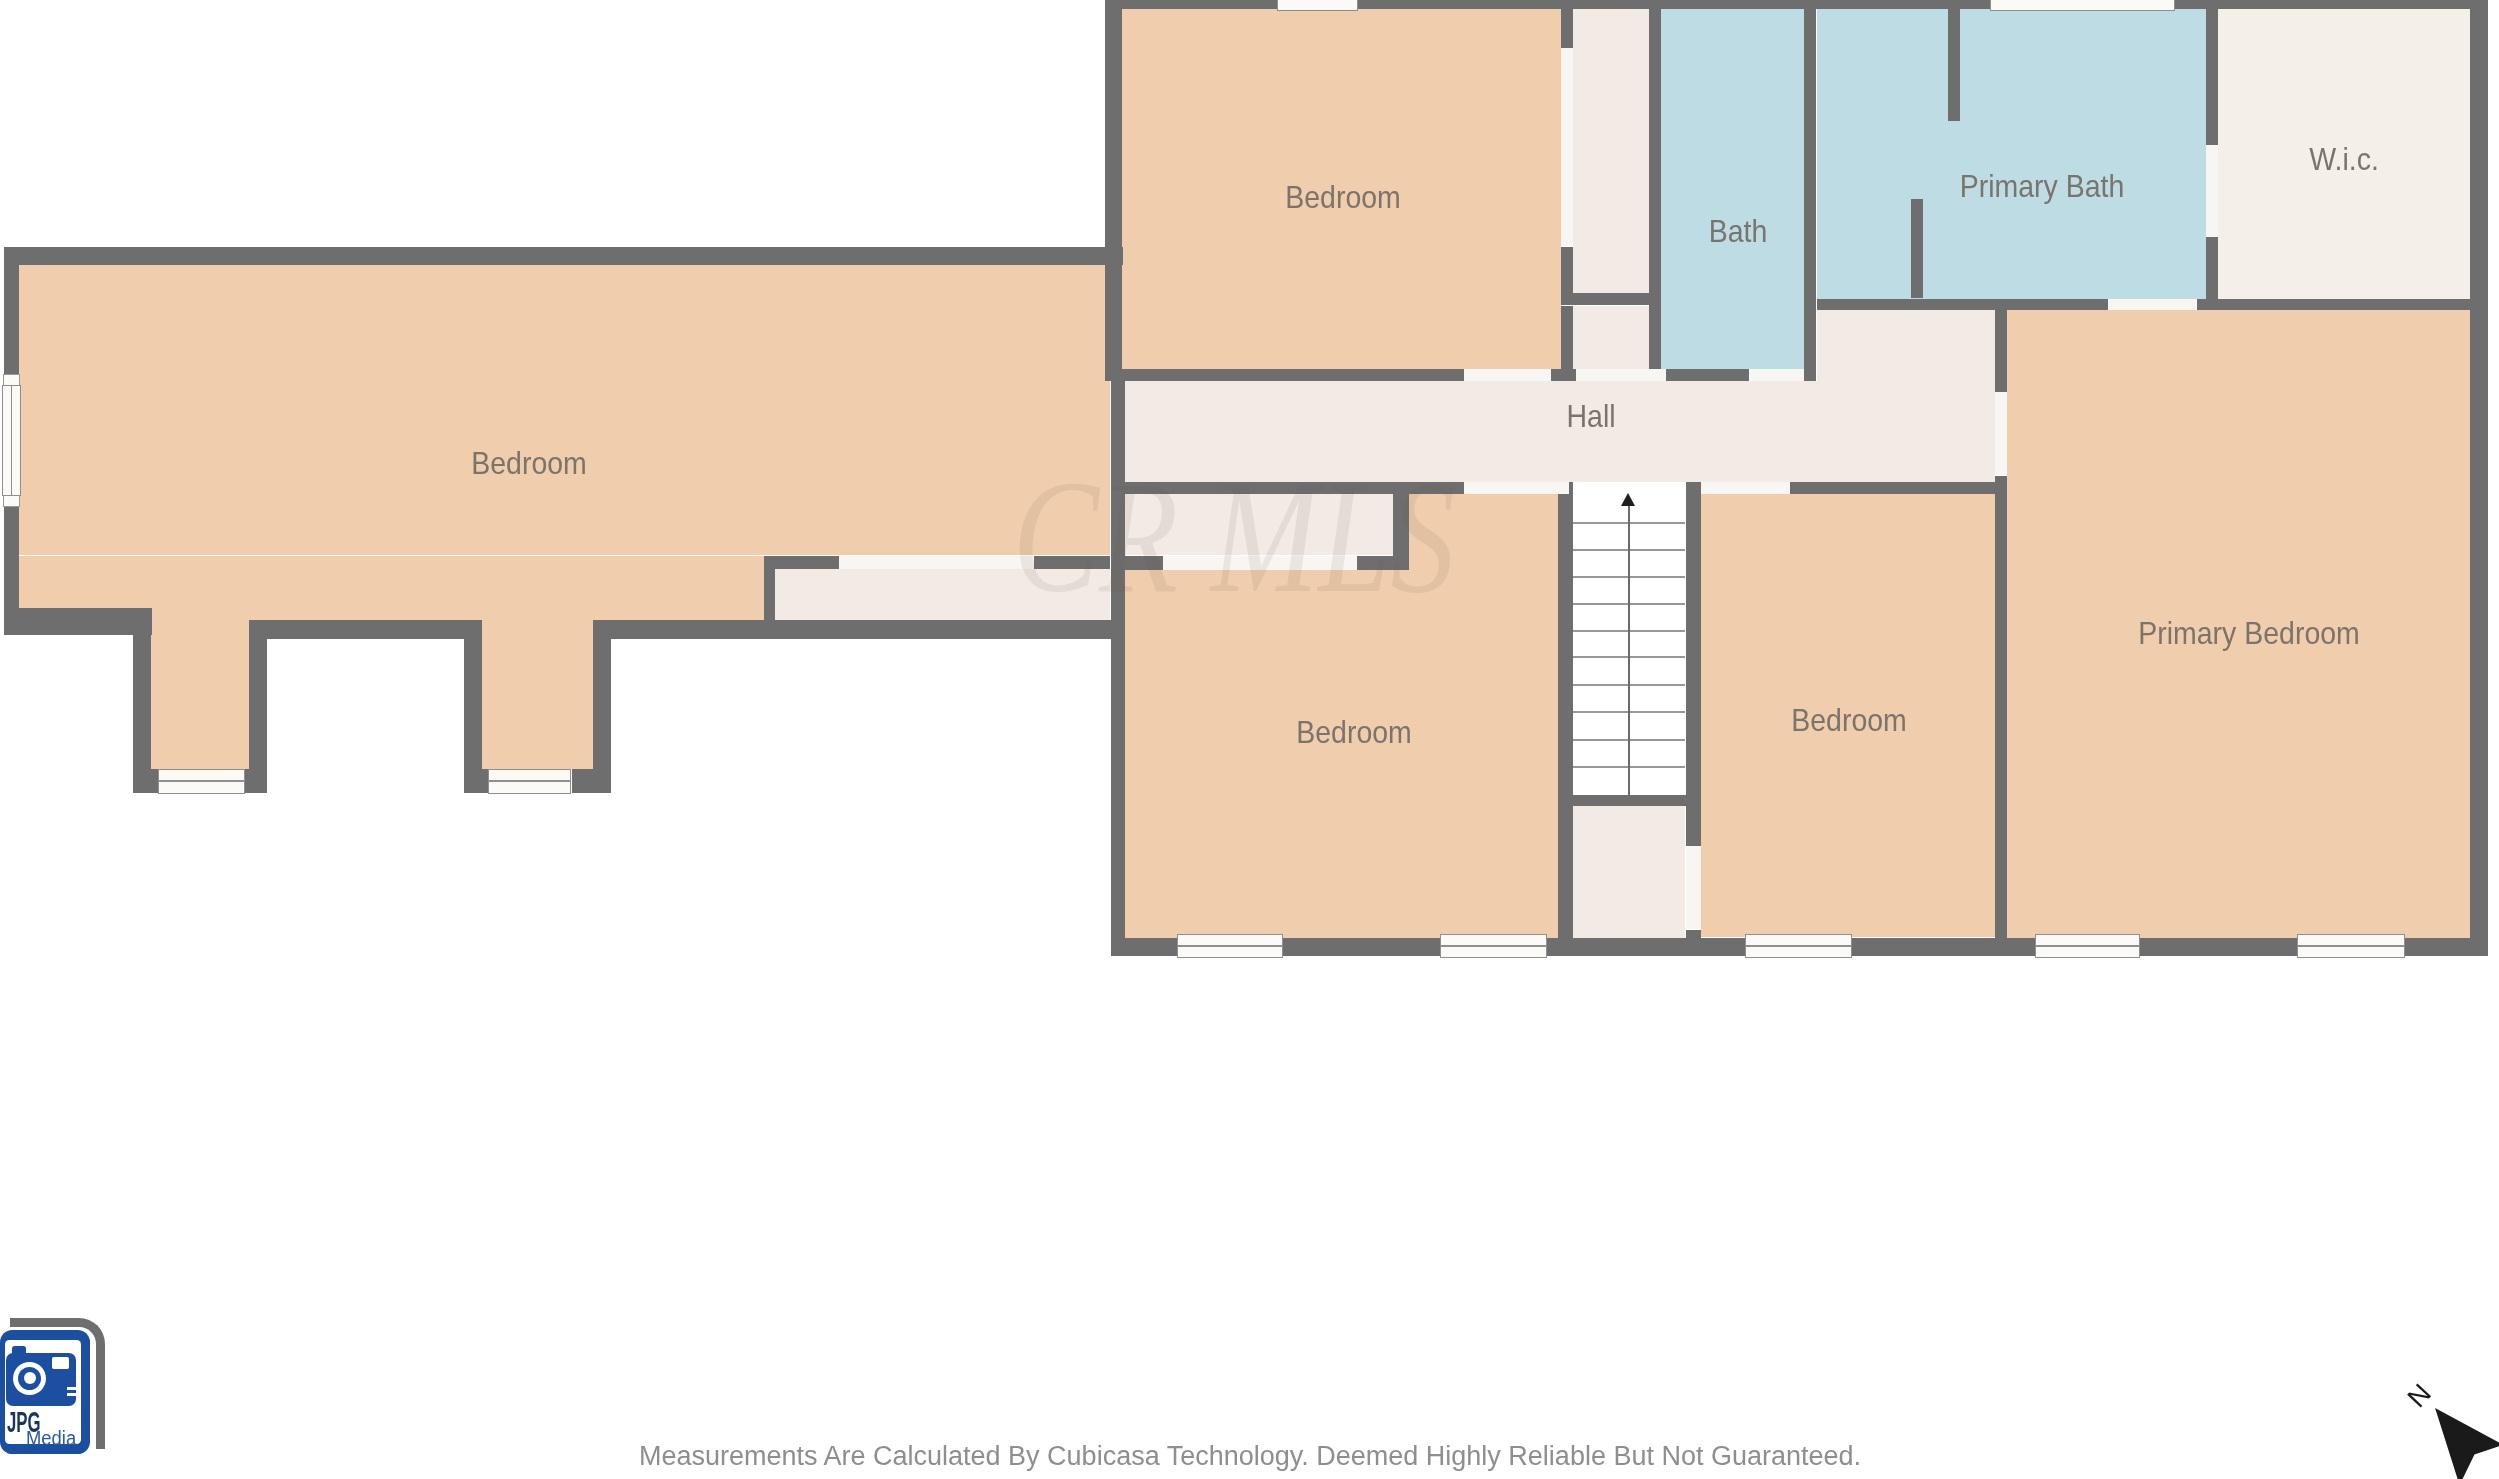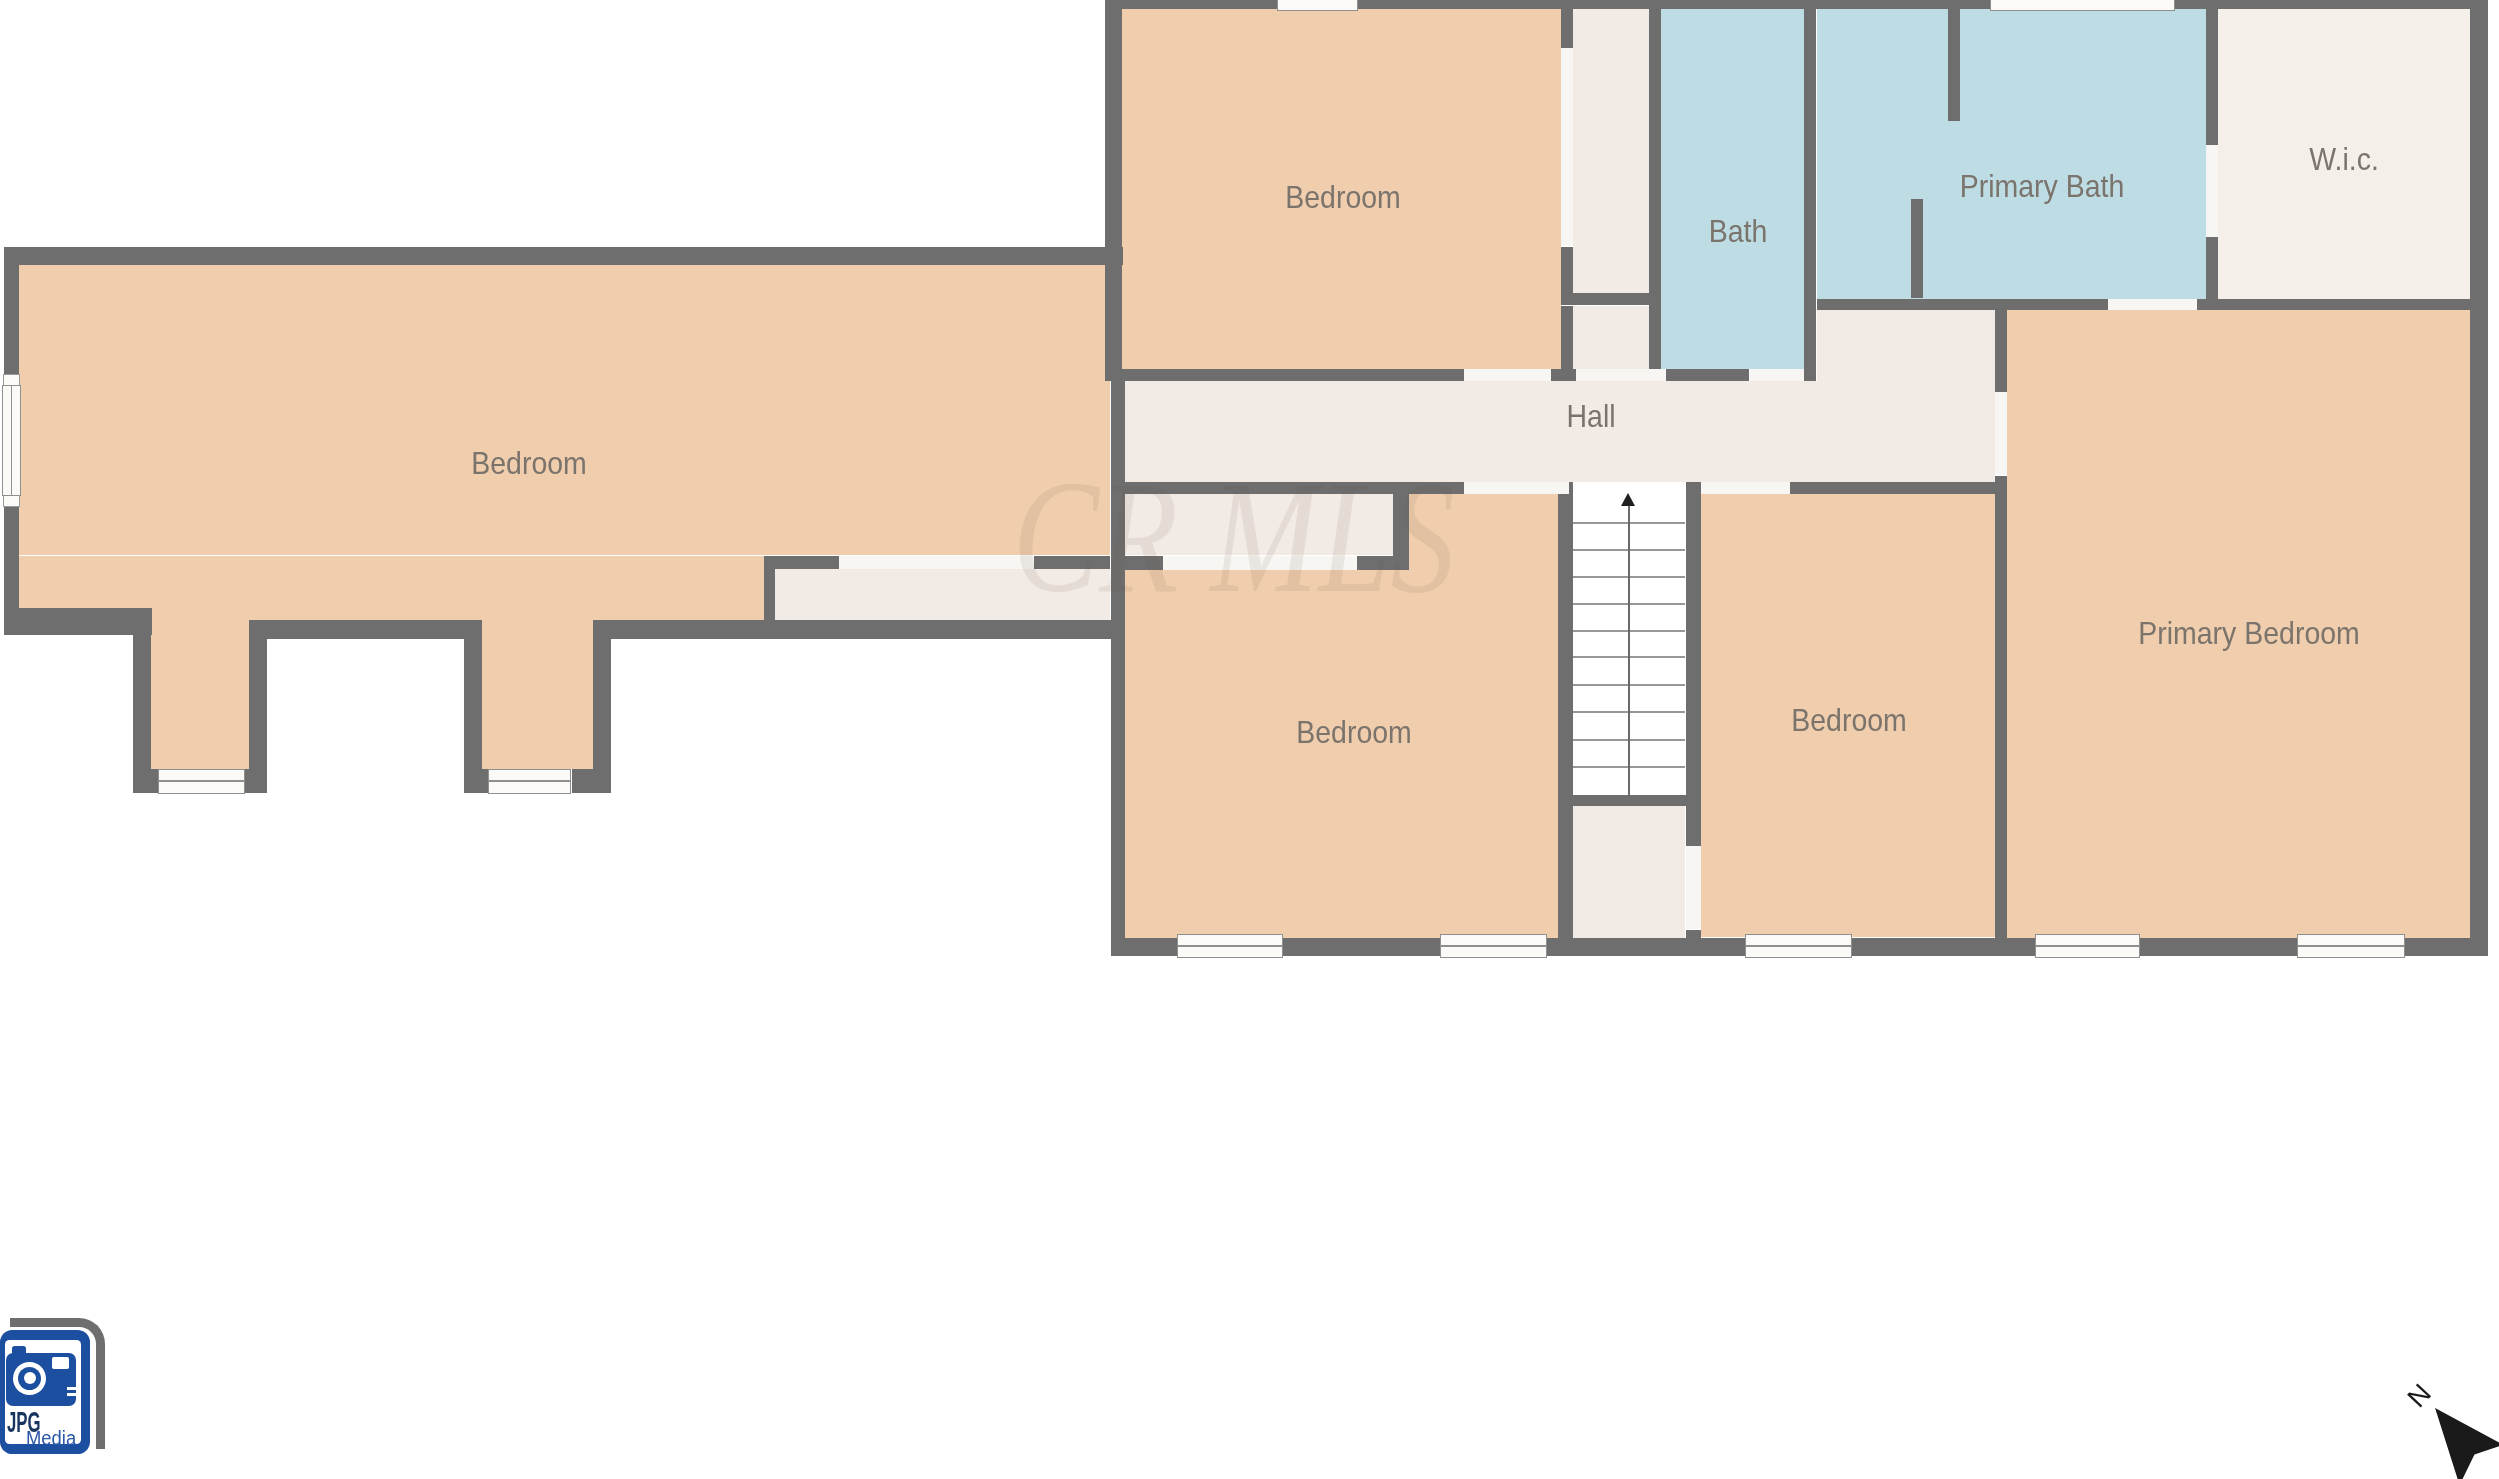--- a/index.html
+++ b/index.html
@@ -251,15 +251,16 @@
 
 <div style="position:absolute;left:7px;top:1405px;font-size:30px;font-weight:bold;color:#17355f;transform:scaleX(0.56);transform-origin:left top;">JPG</div>
 
 <div style="position:absolute;left:26px;top:1427px;font-size:20px;color:#2a57a8;transform:scaleX(0.92);transform-origin:left top;">Media</div>
 
 <svg style="position:absolute;left:2371px;top:1352px;" width="129" height="127" viewBox="2700 1540 147 145">
 <polygon points="2773,1604 2851,1646 2818,1657 2801,1692" fill="#1a1a1a"></polygon>
 <text x="0" y="0" transform="translate(2755,1605) rotate(-47)" font-family="Liberation Sans,sans-serif" font-size="31" fill="#1a1a1a">N</text>
 </svg>
 
+<div style="position:absolute;left:0;top:1441px;width:2500px;text-align:center;font-size:27px;color:#8e8e8e;">Measurements Are Calculated By Cubicasa Technology. Deemed Highly Reliable But Not Guaranteed.</div>
 
 </div>
 
 
 </body></html>

